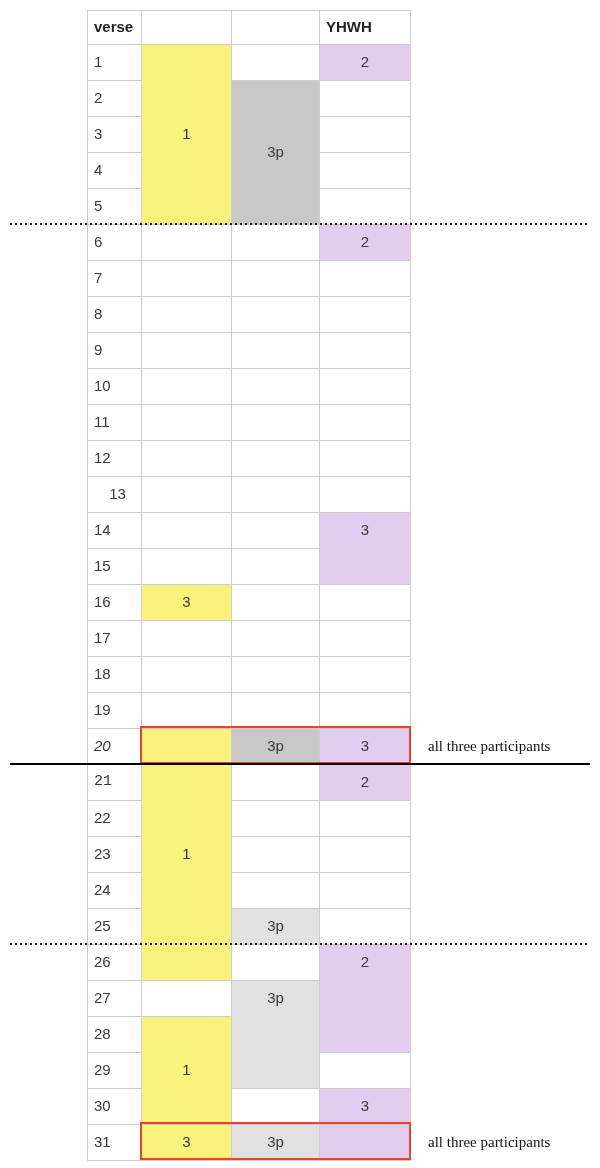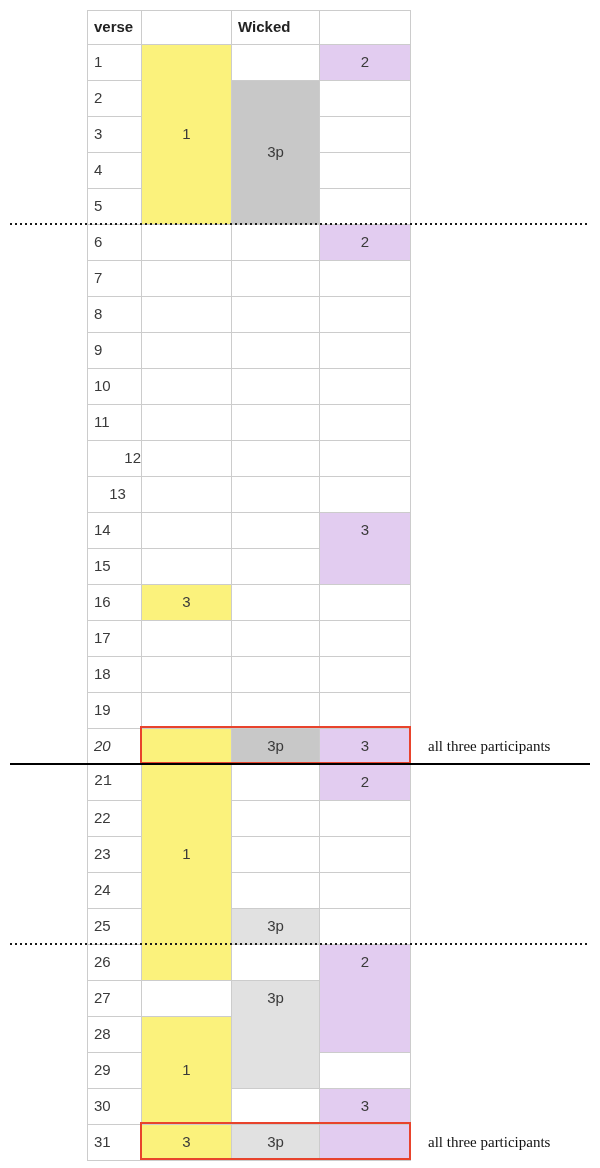--- a/index.html
+++ b/index.html
@@ -53,33 +53,33 @@
     <div class="hline" style="left: 87px; top: 872px; width: 324px;"></div>
     <div class="hline" style="left: 87px; top: 908px; width: 324px;"></div>
     <div class="hline" style="left: 87px; top: 944px; width: 324px;"></div>
     <div class="hline" style="left: 87px; top: 980px; width: 324px;"></div>
     <div class="hline" style="left: 87px; top: 1016px; width: 324px;"></div>
     <div class="hline" style="left: 87px; top: 1052px; width: 324px;"></div>
     <div class="hline" style="left: 87px; top: 1088px; width: 324px;"></div>
     <div class="hline" style="left: 87px; top: 1124px; width: 324px;"></div>
     <div class="hline" style="left: 87px; top: 1160px; width: 324px;"></div>
     <div class="header-cell" style="left: 87px; top: 10px; width: 54px; height: 34px;">verse</div>
-    <div class="header-cell" style="left: 231px; top: 10px; width: 88px; height: 34px;">Wicked</div>
+    <div class="header-cell" style="left: 319px; top: 10px; width: 91px; height: 34px;">YHWH</div>
     <div class="verse-cell" style="left: 87px; top: 44px; width: 54px; height: 36px;">1</div>
     <div class="verse-cell" style="left: 87px; top: 80px; width: 54px; height: 36px;">2</div>
     <div class="verse-cell" style="left: 87px; top: 116px; width: 54px; height: 36px;">3</div>
     <div class="verse-cell" style="left: 87px; top: 152px; width: 54px; height: 36px;">4</div>
     <div class="verse-cell" style="left: 87px; top: 188px; width: 54px; height: 36px;">5</div>
     <div class="verse-cell" style="left: 87px; top: 224px; width: 54px; height: 36px;">6</div>
     <div class="verse-cell" style="left: 87px; top: 260px; width: 54px; height: 36px;">7</div>
     <div class="verse-cell" style="left: 87px; top: 296px; width: 54px; height: 36px;">8</div>
     <div class="verse-cell" style="left: 87px; top: 332px; width: 54px; height: 36px;">9</div>
     <div class="verse-cell" style="left: 87px; top: 368px; width: 54px; height: 36px;">10</div>
     <div class="verse-cell" style="left: 87px; top: 404px; width: 54px; height: 36px;">11</div>
-    <div class="verse-cell" style="left: 87px; top: 440px; width: 54px; height: 36px; text-align: right;">12</div>
+    <div class="verse-cell" style="left: 87px; top: 440px; width: 54px; height: 36px;">12</div>
     <div class="verse-cell" style="left: 87px; top: 476px; width: 54px; height: 36px; text-align: center;">13</div>
     <div class="verse-cell" style="left: 87px; top: 512px; width: 54px; height: 36px;">14</div>
     <div class="verse-cell" style="left: 87px; top: 548px; width: 54px; height: 36px;">15</div>
     <div class="verse-cell" style="left: 87px; top: 584px; width: 54px; height: 36px;">16</div>
     <div class="verse-cell" style="left: 87px; top: 620px; width: 54px; height: 36px;">17</div>
     <div class="verse-cell" style="left: 87px; top: 656px; width: 54px; height: 36px;">18</div>
     <div class="verse-cell" style="left: 87px; top: 692px; width: 54px; height: 36px;">19</div>
     <div class="verse-cell" style="left: 87px; top: 728px; width: 54px; height: 36px; font-style: italic;">20</div>
     <div class="verse-cell" style="left: 87px; top: 764px; width: 54px; height: 36px; font-family: Liberation Mono, monospace;">21</div>
     <div class="verse-cell" style="left: 87px; top: 800px; width: 54px; height: 36px;">22</div>

